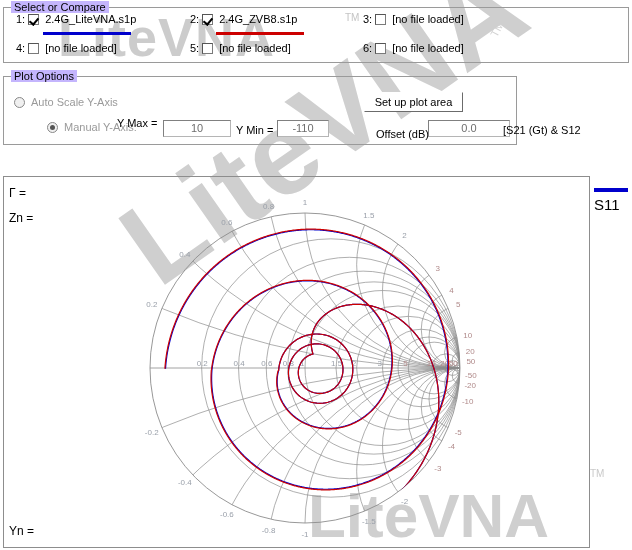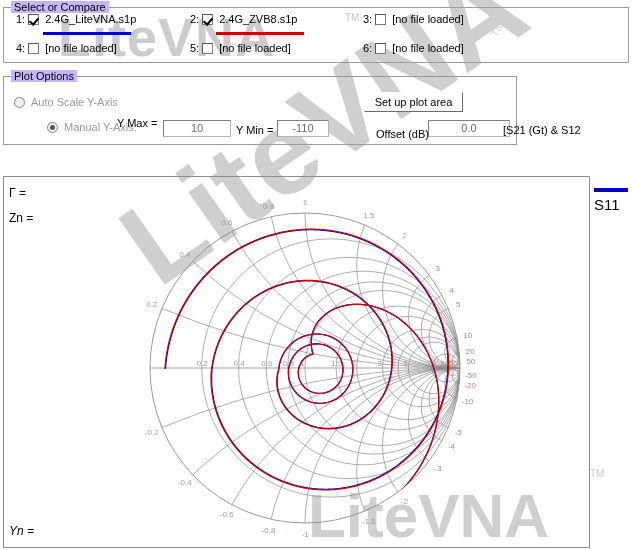--- a/index.html
+++ b/index.html
@@ -205,21 +205,21 @@
   }
   .plot-text {
     position: absolute;
     font-size: 12px;
     color: #000;
     z-index: 6;
     white-space: nowrap;
   }
   #gamma-label { left: 9px; top: 186px; }
   #zn-label    { left: 9px; top: 211px; }
-  #yn-label    { left: 9px; top: 524px; font-style: italic; }
+  #yn-label    { left: 9px; top: 524px; }
 
   
   #s11-legend-line {
     position: absolute;
     left: 594px; top: 188px;
     width: 34px; height: 4px;
     z-index: 6;
   }
   #s11-legend-label {
     position: absolute;

